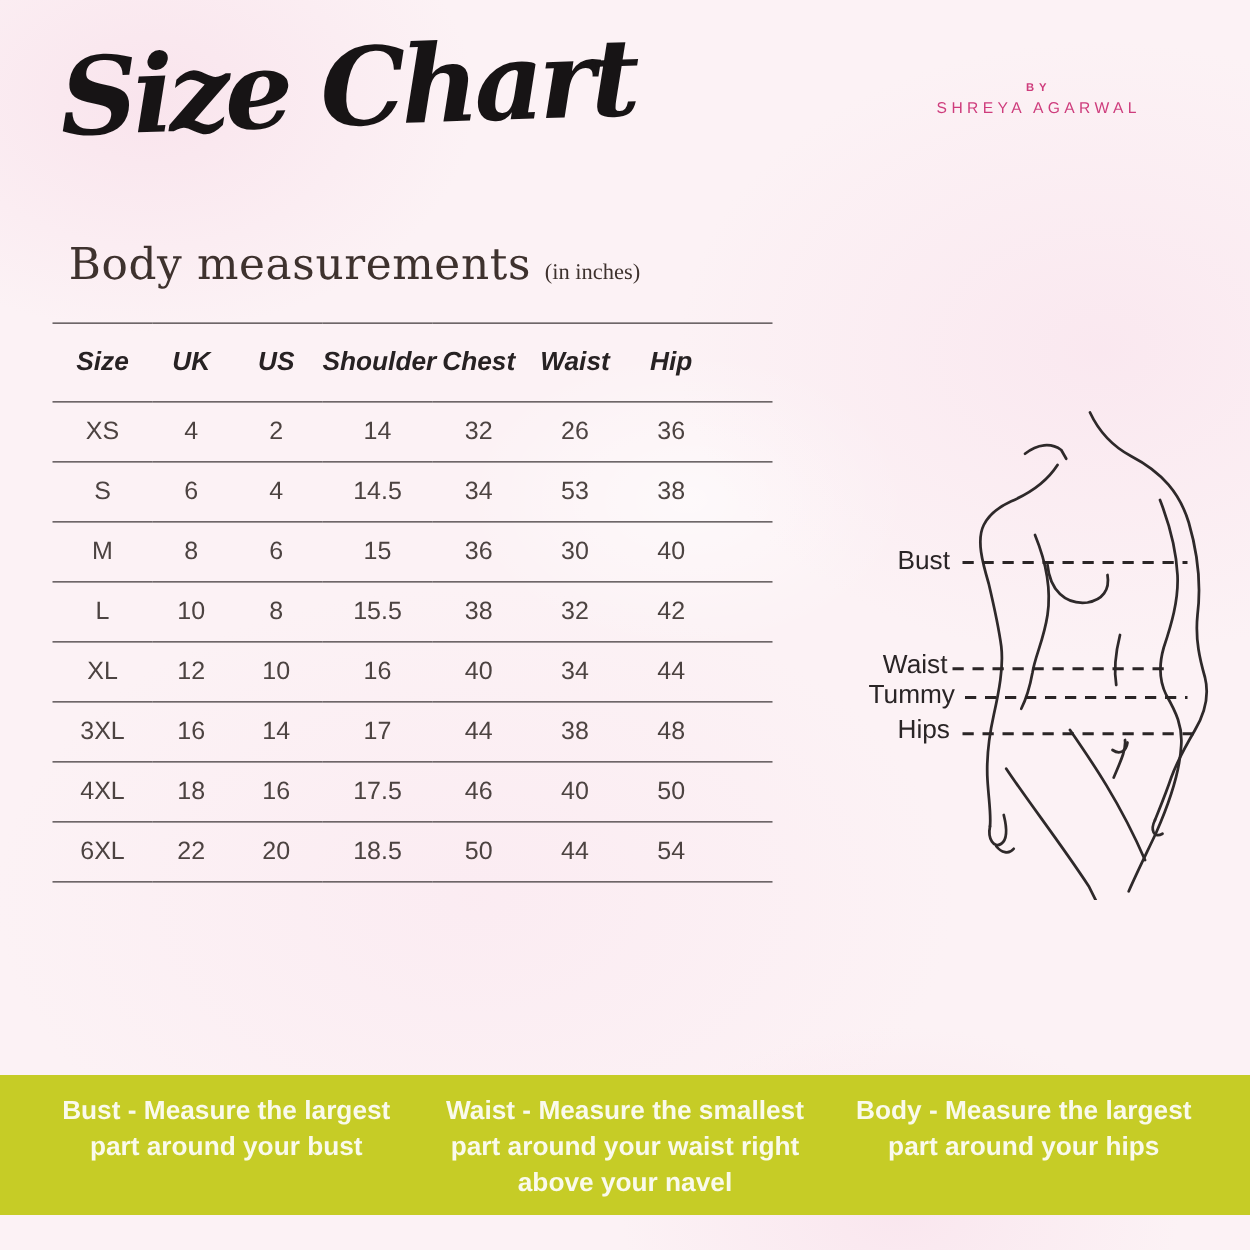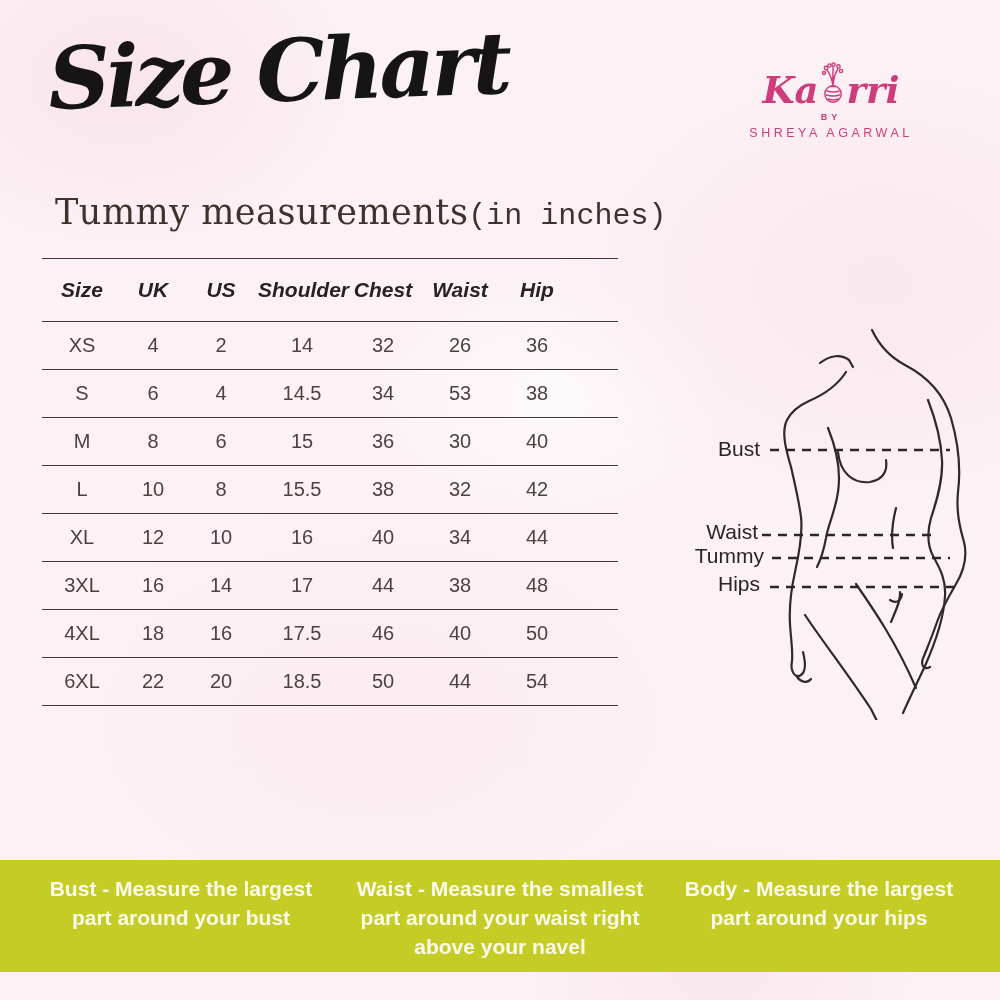--- a/index.html
+++ b/index.html
@@ -20,21 +20,21 @@
     position:absolute;left:50px;top:30px;
     font-family:"DejaVu Serif",serif;font-style:italic;font-weight:700;
     font-size:86px;line-height:1.15;letter-spacing:-4px;color:#171415;
     transform:rotate(-2deg);transform-origin:left bottom;white-space:nowrap;
   }
   .subtitle-row{
     position:absolute;left:55px;top:192px;display:flex;align-items:baseline;
     color:#3e322e;white-space:nowrap;
   }
   .subtitle{font-family:"DejaVu Serif",serif;font-size:35px;letter-spacing:.5px;}
-  .unit-note{font-family:Liberation Mono, monospace;font-size:30px;}
+  .unit-note{font-family:Liberation Serif, serif;font-size:18px;margin-left:11px;}
 
   
   .brand{position:absolute;left:735px;top:62px;width:192px;text-align:center;color:#ce3c7c;}
   .brand-name{
     font-family:"DejaVu Serif",serif;font-style:italic;font-weight:700;font-size:37px;
     display:flex;align-items:flex-end;justify-content:center;line-height:1;
   }
   .brand-name .vase{margin:0 1px -1px 1px;}
   .brand-by{font-size:9px;letter-spacing:4px;font-weight:700;margin-top:3px;}
   .brand-owner{font-size:12.5px;letter-spacing:3.5px;font-weight:400;margin-top:4px;white-space:nowrap;}
@@ -82,44 +82,26 @@
   .footer-label{font-weight:700;}
 </style>
 </head>
 <body>
 
 <div class="canvas">
 
   <div class="title">Size Chart</div>
 
   <div class="brand" style="color: rgb(206, 60, 124);">
-    <div class="brand-name">
-      <span>Ka</span>
-      <span class="vase">
-        <svg width="26" height="42" viewBox="0 0 26 42" fill="none" stroke="#ce3c7c" stroke-width="1.4" stroke-linecap="round">
-          <circle cx="13" cy="32" r="8.2"></circle>
-          <path d="M7,29 Q13,31 19,29 M6.4,33 Q13,35 19.6,33 M8,37 Q13,39 18,37"></path>
-          <path d="M10.5,24.5 L15.5,24.5"></path>
-          <path d="M13,24 C12,17 10,12 7,8 M13,24 C13.5,16 15,11 18,7 M13,24 C12.6,14 13,9 13,5"></path>
-          <circle cx="6" cy="6" r="1.7"></circle>
-          <circle cx="9.5" cy="3.5" r="1.6"></circle>
-          <circle cx="13.5" cy="2.6" r="1.6"></circle>
-          <circle cx="18.5" cy="4.5" r="1.7"></circle>
-          <circle cx="21" cy="9" r="1.6"></circle>
-          <circle cx="4" cy="11" r="1.5"></circle>
-        </svg>
-      </span>
-      <span>rri</span>
-    </div>
     <div class="brand-by">BY</div>
     <div class="brand-owner">SHREYA AGARWAL</div>
   </div>
 
   <div class="subtitle-row">
-    <span class="subtitle">Tummy measurements</span>
+    <span class="subtitle">Body measurements</span>
     <span class="unit-note">(in inches)</span>
   </div>
 
   <table class="size-table">
     <colgroup>
       <col style="width:80px">
         <col style="width:62px">
         <col style="width:74px">
       <col style="width:88px">
         <col style="width:74px">

